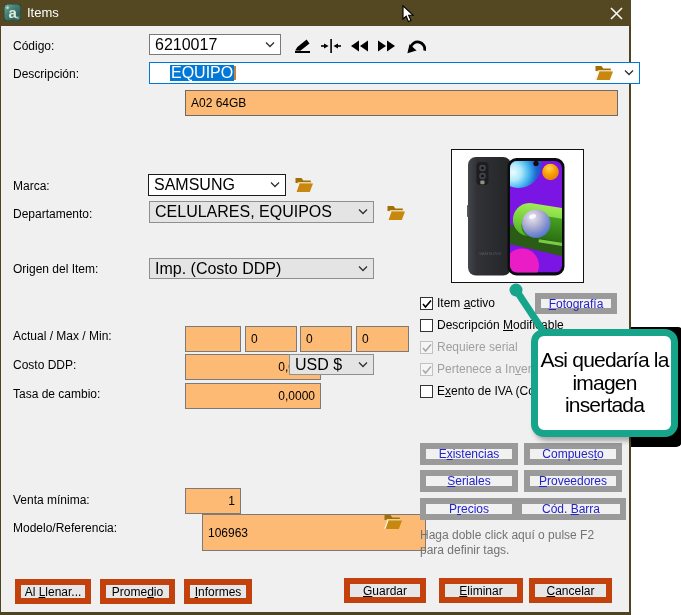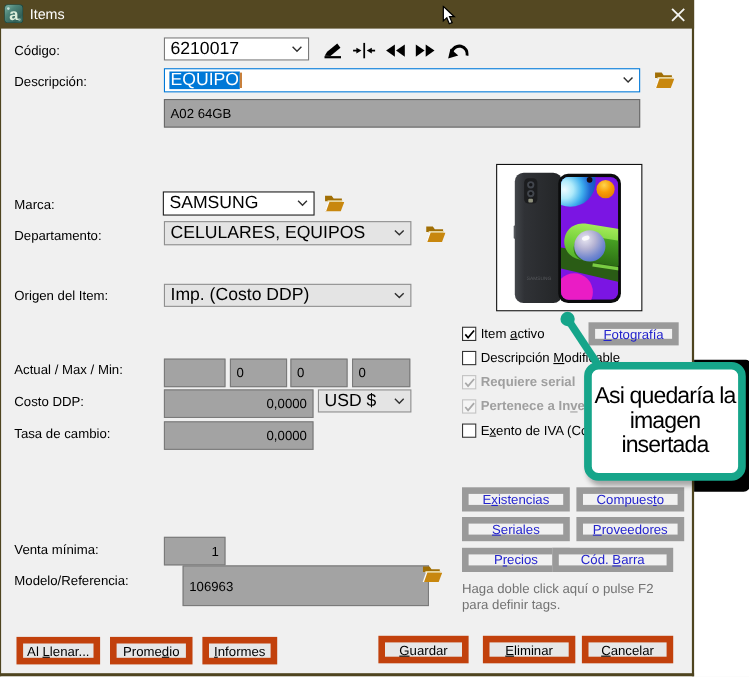--- a/index.html
+++ b/index.html
@@ -6,41 +6,41 @@
   body{width:681px;height:615px;position:relative;overflow:hidden;
        font-family:"Liberation Sans",sans-serif;font-size:12px;color:#000;}
   .abs{position:absolute;}
   
   #dlg{left:0;top:0;width:631px;height:615px;background:#f0f0f0;
        border-left:1px solid #4e441f;border-right:2px solid #4e441f;
        border-bottom:3px solid #4e441f;box-sizing:border-box;}
   #titlebar{left:0;top:0;width:631px;height:26px;background:#544822;}
   #title-text{left:27px;top:5px;color:#fff;font-size:13px;}
   
-  .inp{position:absolute;background:#a3a3a3;border:1px solid #7a7a7a;box-sizing:border-box;
+  .inp{position:absolute;background:#fdba74;border:1px solid #7a7a7a;box-sizing:border-box;
        font-family:"Liberation Sans",sans-serif;font-size:12px;color:#000;
-       display:flex;align-items:center;padding:12px 5px;}
+       display:flex;align-items:center;padding:12px 5px;margin-left:36px;}
   .inp.right{justify-content:flex-end;}
   .combo{position:absolute;background:#fff;border:1px solid #7a7a7a;box-sizing:border-box;
        font-size:16px;display:flex;align-items:center;padding:0 5px;}
   .combo .chev{position:absolute;right:5px;top:50%;margin-top:-4px;}
   .combo.gray{background:#e4e4e4;border-color:#8f8f8f;}
   .lbl{position:absolute;font-size:12px;color:#000;white-space:nowrap;}
   
   .btn{position:absolute;background:#e7e7e7;border:6px solid #c2410c;box-sizing:border-box;
        display:flex;align-items:center;justify-content:center;
        font-size:12px;color:#000;white-space:nowrap;}
   .btn.blue{color:#2323cc;background:#f1f1f1;border-color:#9a9a9a;}
   u{text-decoration:underline;}
   
   .cb{position:absolute;width:13px;height:13px;background:#fff;border:1px solid #333;
       box-sizing:border-box;}
   .cb.dis{border-color:#c2c2c2;background:#f5f5f5;}
   .cblbl{position:absolute;font-size:12px;color:#000;white-space:nowrap;}
-  .cblbl.dis{color:#9f9f9f;font-weight:bold;}
+  .cblbl.dis{color:#9f9f9f;}
 </style>
 </head>
 <body>
 <div id="dlg" class="abs"></div>
 <div id="titlebar" class="abs"></div>
 <div id="title-text" class="abs">Items</div>
 
 <svg class="abs" style="left:4px;top:4px" width="17" height="17" viewBox="0 0 17 17">
   <defs>
     <linearGradient id="ticon" x1="0" y1="0" x2="1" y2="1">
@@ -95,21 +95,21 @@
   <path d="M65,2.5 L65,13.5 L57,8 Z" fill="#000"></path>
   <path d="M74,2.5 L74,13.5 L66,8 Z" fill="#000"></path>
 
   <path d="M84,2.5 L84,13.5 L92,8 Z" fill="#000"></path>
   <path d="M93,2.5 L93,13.5 L101,8 Z" fill="#000"></path>
 
   <path d="M116.6,9.6 A7,7 0 1 1 130.6,12.6" stroke="#000" stroke-width="2.8" fill="none"></path>
   <path d="M113.4,15.2 L115.5,6.3 L122.6,12.4 Z" fill="#000"></path>
 </svg>
 
-<div class="combo" style="left:149px;top:62px;width:433px;height:22px;border:1.5px solid #0078d7;padding:0 4px">
+<div class="combo" style="left:149px;top:62px;width:491px;height:22px;border:1.5px solid #0078d7;padding:0 20px">
   <span style="background:#0078d7;color:#fff;line-height:16px;padding:0 1px">EQUIPO</span>
   <span style="display:inline-block;width:2px;height:14px;background:#c8803c;margin-left:0px"></span>
   <svg class="chev" width="10" height="8" viewBox="0 0 10 8">
       <path d="M1,1.5 L5,5.5 L9,1.5" stroke="#303030" stroke-width="1.3" fill="none"></path>
     </svg>
 </div>
 <div class="inp" style="left:149px;top:90px;width:433px;height:21px;border-color:#6a6a6a">A02 64GB</div>
 
 <div class="combo" style="left:148px;top:174px;width:138px;height:22px;border:1.5px solid #1b1b1b">SAMSUNG
   <svg class="chev" width="10" height="8" viewBox="0 0 10 8">
@@ -248,21 +248,21 @@
   </div>
 <div class="btn blue" style="left:420px;top:470px;width:98px;height:22px">
     <span><u>S</u>eriales</span>
   </div>
 <div class="btn blue" style="left:524px;top:470px;width:98px;height:22px">
     <span><u>P</u>roveedores</span>
   </div>
 <div class="btn blue" style="left:420px;top:498px;width:98px;height:22px">
     <span>P<u>r</u>ecios</span>
   </div>
-<div class="btn blue" style="left:502px;top:498px;width:110px;height:22px">
+<div class="btn blue" style="left:516px;top:498px;width:110px;height:22px">
     <span>Cód. <u>B</u>arra</span>
   </div>
 
 <div class="lbl" style="left:420px;top:528px;color:#737373;line-height:15px">Haga doble click aquí o pulse F2<br>para definir tags.</div>
 
 <div class="btn" style="left:15px;top:579px;width:76px;height:25px">
     <span>Al <u>L</u>lenar...</span>
   </div>
 <div class="btn" style="left:100px;top:579px;width:75px;height:25px">
     <span>Prome<u>d</u>io</span>

